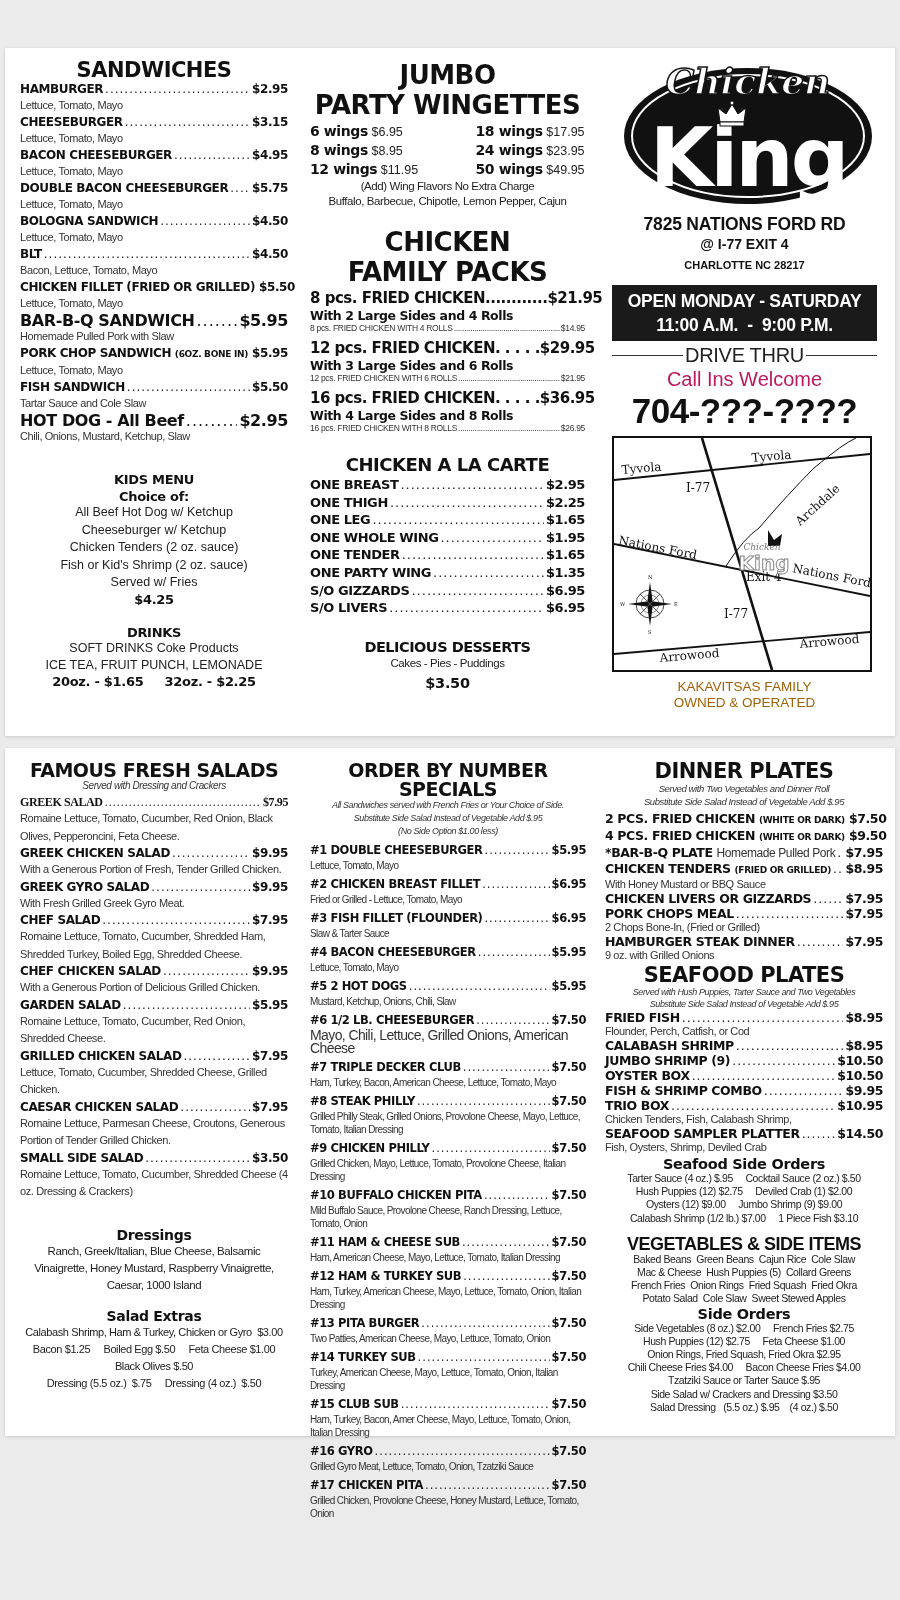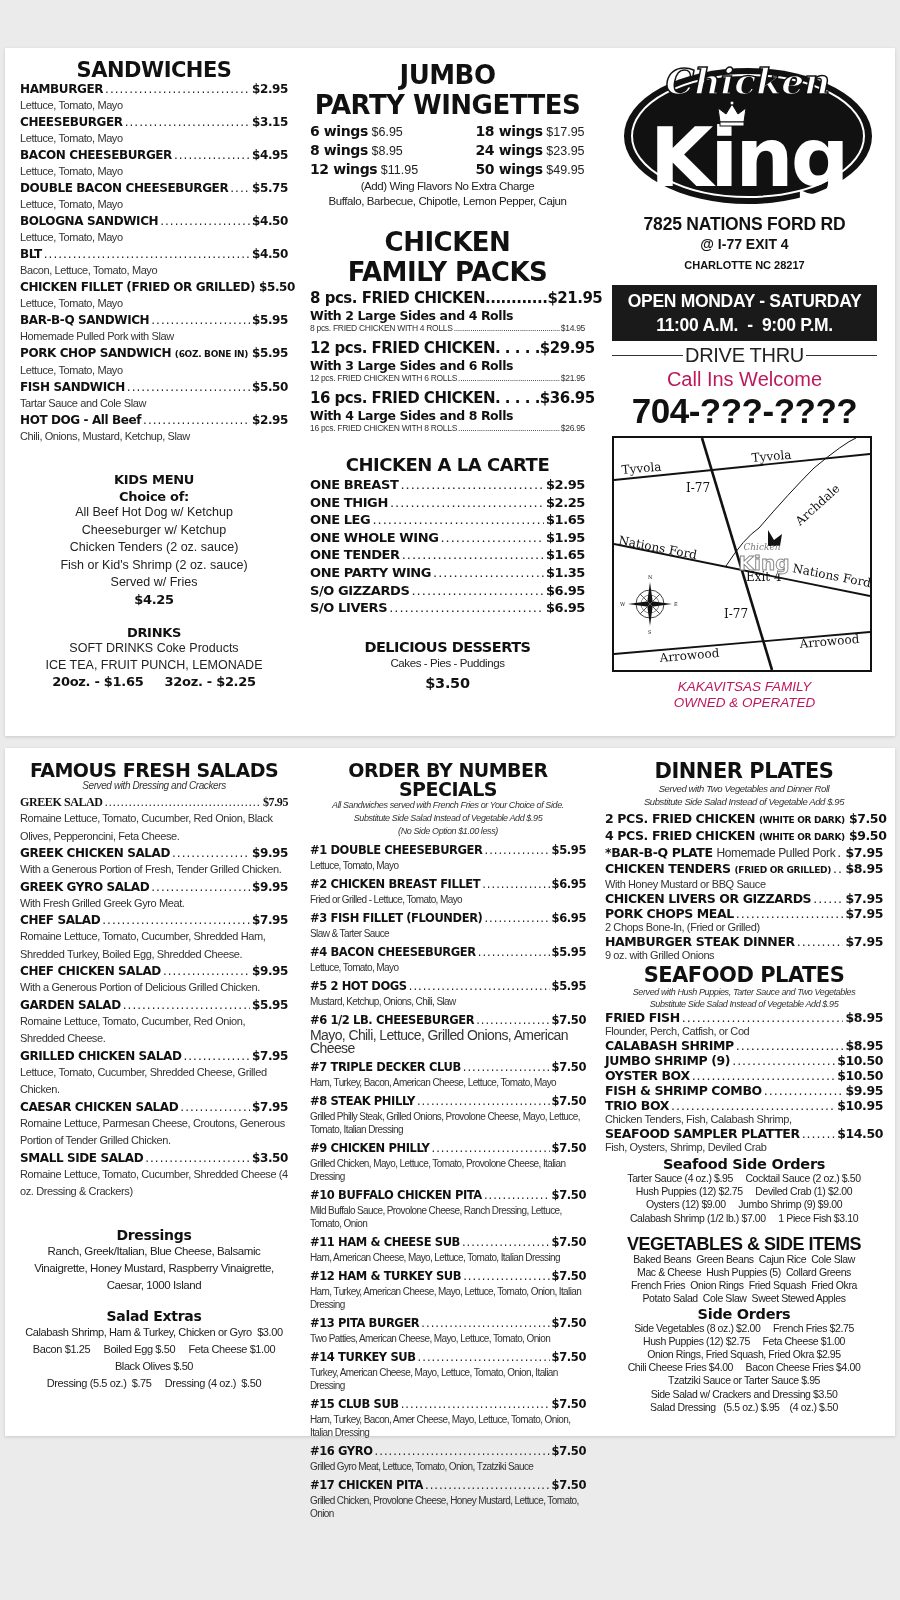--- a/index.html
+++ b/index.html
@@ -32,21 +32,21 @@
   .addr1 { position: absolute; top: 166px; width: 100%; text-align: center; font-weight: bold; font-size: 17.5px; letter-spacing: -0.2px; }
   .addr2 { position: absolute; top: 188px; width: 100%; text-align: center; font-weight: bold; font-size: 14px; }
   .addr3 { position: absolute; top: 211px; width: 100%; text-align: center; font-weight: bold; font-size: 11px; }
   .hours { position: absolute; top: 237px; left: 10px; width: 265px; height: 56px; background: #1a1a1a; color: #fff; text-align: center; font-weight: bold; font-size: 17.5px; line-height: 24px; padding-top: 4px; letter-spacing: -0.3px; }
   .drive { position: absolute; top: 296px; left: 10px; width: 265px; display: flex; align-items: center; font-size: 20px; color: #222; }
   .drive .ln { flex: 1; height: 1px; background: #333; }
   .drive span.t { padding: 0 2px; letter-spacing: -0.3px; }
   .callins { position: absolute; top: 320px; width: 100%; text-align: center; font-size: 20px; color: #be185d; }
   .phone { position: absolute; top: 343px; width: 100%; text-align: center; font-weight: bold; font-size: 35px; letter-spacing: -0.5px; }
   .map { position: absolute; top: 388px; left: 10px; width: 260px; height: 236px; border: 2px solid #111; overflow: hidden; }
-  .owned { position: absolute; top: 631px; width: 100%; text-align: center; font-style: italic; font-size: 13.5px; line-height: 16px; color: #be185d; }
+  .owned { position: absolute; top: 631px; width: 100%; text-align: center; font-size: 13.5px; line-height: 16px; color: #a16207; }
   .ctr-small { text-align: center; font-size: 11px; line-height: 13px; color: #222; letter-spacing: -0.4px; white-space: nowrap; }
 </style>
 </head>
 <body>
 
 <div class="panel" id="panel-top">
 
   <div class="col" style="left:15px; width:268px;">
     <div class="h-big" style="font-size:21px; margin-top:12px;">SANDWICHES</div>
     <div id="sandwich-list" style="margin-top:1px;">
@@ -85,39 +85,39 @@
           <span class="dots"></span>
           <span class="pr">$4.50</span>
         </div>
         <div class="desc" style="font-size:11px; line-height:19px; margin-top:-1px;">Bacon, Lettuce, Tomato, Mayo</div>
         <div class="row" style="font-size:12px; line-height:15px;">
           <span class="nm"><span>CHICKEN FILLET (FRIED OR GRILLED)</span></span>
           <span class="dots"></span>
           <span class="pr">$5.50</span>
         </div>
         <div class="desc" style="font-size:11px; line-height:19px; margin-top:-1px;">Lettuce, Tomato, Mayo</div>
-        <div class="row" style="font-size:12px; line-height:15px;">
+        <div class="row" style="font-size:16px; line-height:15px;">
           <span class="nm"><span>BAR-B-Q SANDWICH</span></span>
           <span class="dots"></span>
           <span class="pr">$5.95</span>
         </div>
         <div class="desc" style="font-size:11px; line-height:19px; margin-top:-1px;">Homemade Pulled Pork with Slaw</div>
         <div class="row" style="font-size:12px; line-height:15px;">
           <span class="nm"><span>PORK CHOP SANDWICH</span> <small>(6OZ. BONE IN)</small></span>
           <span class="dots"></span>
           <span class="pr">$5.95</span>
         </div>
         <div class="desc" style="font-size:11px; line-height:19px; margin-top:-1px;">Lettuce, Tomato, Mayo</div>
         <div class="row" style="font-size:12px; line-height:15px;">
           <span class="nm"><span>FISH SANDWICH</span></span>
           <span class="dots"></span>
           <span class="pr">$5.50</span>
         </div>
         <div class="desc" style="font-size:11px; line-height:19px; margin-top:-1px;">Tartar Sauce and Cole Slaw</div>
-        <div class="row" style="font-size:12px; line-height:15px;">
+        <div class="row" style="font-size:16px; line-height:15px;">
           <span class="nm"><span>HOT DOG - All Beef</span></span>
           <span class="dots"></span>
           <span class="pr">$2.95</span>
         </div>
         <div class="desc" style="font-size:11px; line-height:19px; margin-top:-1px;">Chili, Onions, Mustard, Ketchup, Slaw</div>
       </div>
 
     <div class="sec-h" style="margin-top:26px;">KIDS MENU</div>
     <div class="sec-h" style="margin-top:2px;">Choice of:</div>
     <div id="kids-list">

